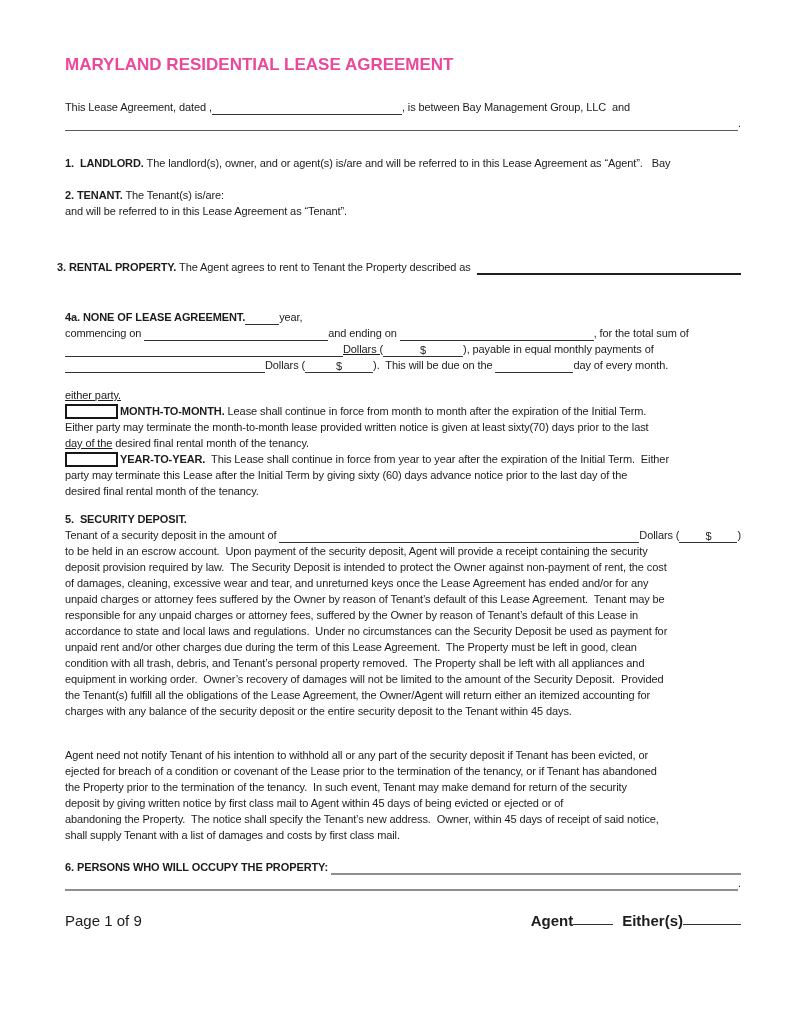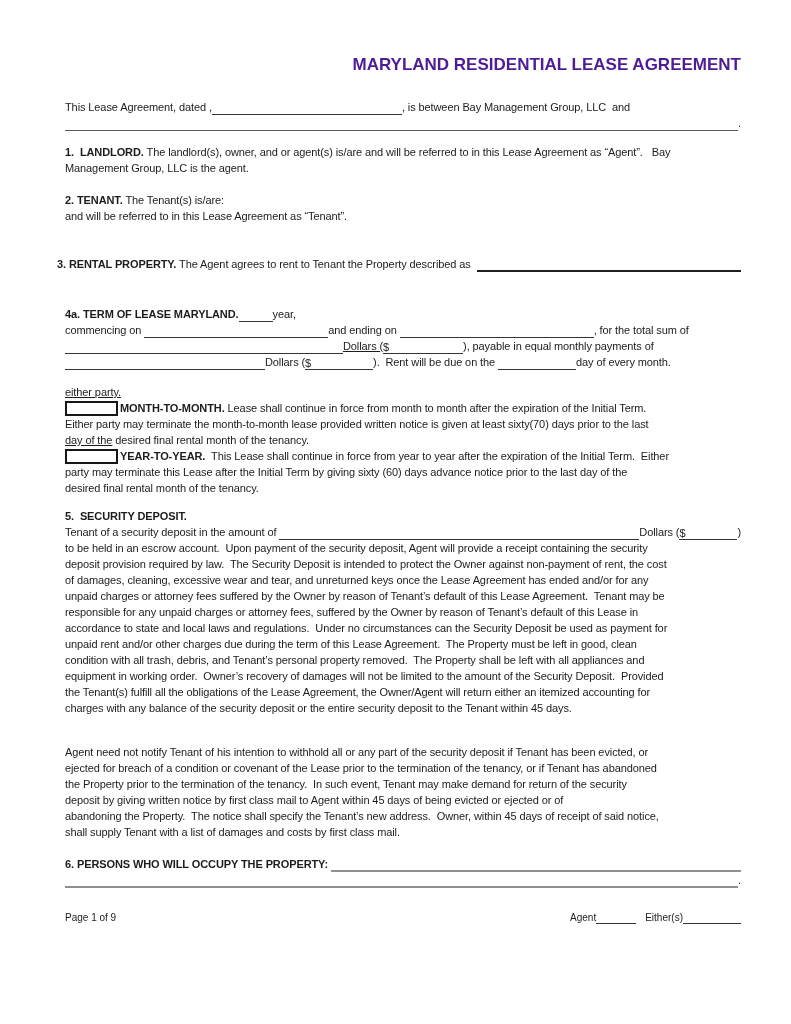--- a/index.html
+++ b/index.html
@@ -8,24 +8,24 @@
     width:791px;height:1024px;
     background:#ffffff;
     font-family:"Liberation Sans",sans-serif;
     font-size:11px;
     color:#1c1c1c;
     letter-spacing:-0.1px;
     overflow:hidden;
   }
   .content{position:absolute;left:65px;top:55px;width:676px;line-height:16px;}
   .title{
-    text-align:right;font-weight:bold;font-size:17px;color:#4c1d95;
+    text-align:left;font-weight:bold;font-size:17px;color:#ec4899;
     letter-spacing:0;line-height:20px;
   }
-  .line{display:flex;align-items:flex-end;height:16px;}
+  .line{display:flex;align-items:flex-end;height:16px;text-align:center;}
   .t{white-space:pre;}
   b{font-weight:bold;}
   .u{text-decoration:underline;}
   .plines{white-space:pre;line-height:16px;}
   .blank{
     display:block;height:13px;line-height:14px;white-space:pre;
     border-bottom:1px solid #333333;
     flex:0 0 auto;
   }
   .grow{flex:1 1 auto;}
@@ -33,23 +33,23 @@
   .rule-dark{border-bottom:1.5px solid #5a5a5a;height:12px;}
   .rule-black{border-bottom:2px solid #1f1f1f;height:12px;}
   .cb{
     display:block;flex:0 0 auto;
     width:49px;height:11px;
     border:2px solid #161616;background:#ffffff;
     margin-right:2px;
   }
   .footer{
     display:flex;justify-content:space-between;align-items:flex-end;
-    font-size:10px;letter-spacing:0;
-  }
-  .fr{display:flex;align-items:center;}
+    font-size:15px;letter-spacing:0;
+  }
+  .fr{display:flex;align-items:flex-start;font-weight:bold;}
   .fr .blank{height:11px;}
   .mt-tenant{margin-left:9px;}
   .s3shift{margin-left:-8px;}
 </style>
 </head>
 <body>
 
 <div class="doc">
   <div class="content">
 
@@ -60,72 +60,69 @@
         <span class="t">This Lease Agreement, dated ,</span>
         <span class="blank" style="width:190px"></span>
         <span class="t">, is between Bay Management Group, LLC  and</span>
       </div>
       <div class="line">
         <span class="blank grow rule-dark"></span>
         <span class="t">.</span>
       </div>
     </div>
 
-    <div style="margin-top:13px">
+    <div style="margin-top:24px">
       <div class="line">
         <b class="t">1.  LANDLORD.</b>
         <span class="t"> The landlord(s), owner, and or agent(s) is/are and will be referred to in this Lease Agreement as “Agent”.   Bay</span>
       </div>
-      <div class="line">
-        <span class="t">Management Group, LLC is the agent.</span>
-      </div>
     </div>
 
     <div style="margin-top:16px">
       <div class="line">
         <b class="t">2. TENANT.</b>
         <span class="t"> The Tenant(s) is/are:</span>
       </div>
       <div class="line">
         <span class="t">and will be referred to in this Lease Agreement as “Tenant”.</span>
       </div>
     </div>
 
-    <div style="margin-top:32px" class="s3shift">
+    <div style="margin-top:40px" class="s3shift">
       <div class="line">
         <b class="t">3. RENTAL PROPERTY.</b>
         <span class="t"> The Agent agrees to rent to Tenant the Property described as  </span>
         <span class="blank grow rule-black"></span>
       </div>
     </div>
 
     <div style="margin-top:34px">
       <div class="line">
-        <b class="t">4a. TERM OF LEASE MARYLAND.</b>
+        <b class="t">4a. NONE OF LEASE AGREEMENT.</b>
         <span class="blank" style="width:34px"></span>
         <span class="t">year,</span>
       </div>
       <div class="line">
         <span class="t">commencing on </span>
         <span class="blank" style="width:184px"></span>
         <span class="t">and ending on </span>
         <span class="blank" style="width:194px"></span>
         <span class="t">, for the total sum of</span>
       </div>
       <div class="line">
         <span class="blank" style="width:278px"></span>
         <span class="t u">Dollars (</span>
         <span class="blank" style="width:80px">$</span>
         <span class="t">), payable in equal monthly payments of</span>
       </div>
       <div class="line">
         <span class="blank" style="width:200px"></span>
         <span class="t">Dollars (</span>
         <span class="blank" style="width:68px">$</span>
-        <span class="t">).  Rent will be due on the </span>
+        <span class="t">).  This will be due on the </span>
         <span class="blank" style="width:78px"></span>
         <span class="t">day of every month.</span>
       </div>
     </div>
 
     <div style="margin-top:14px">
       <div class="line">
         <span class="t u">either party.</span>
       </div>
       <div class="line">

